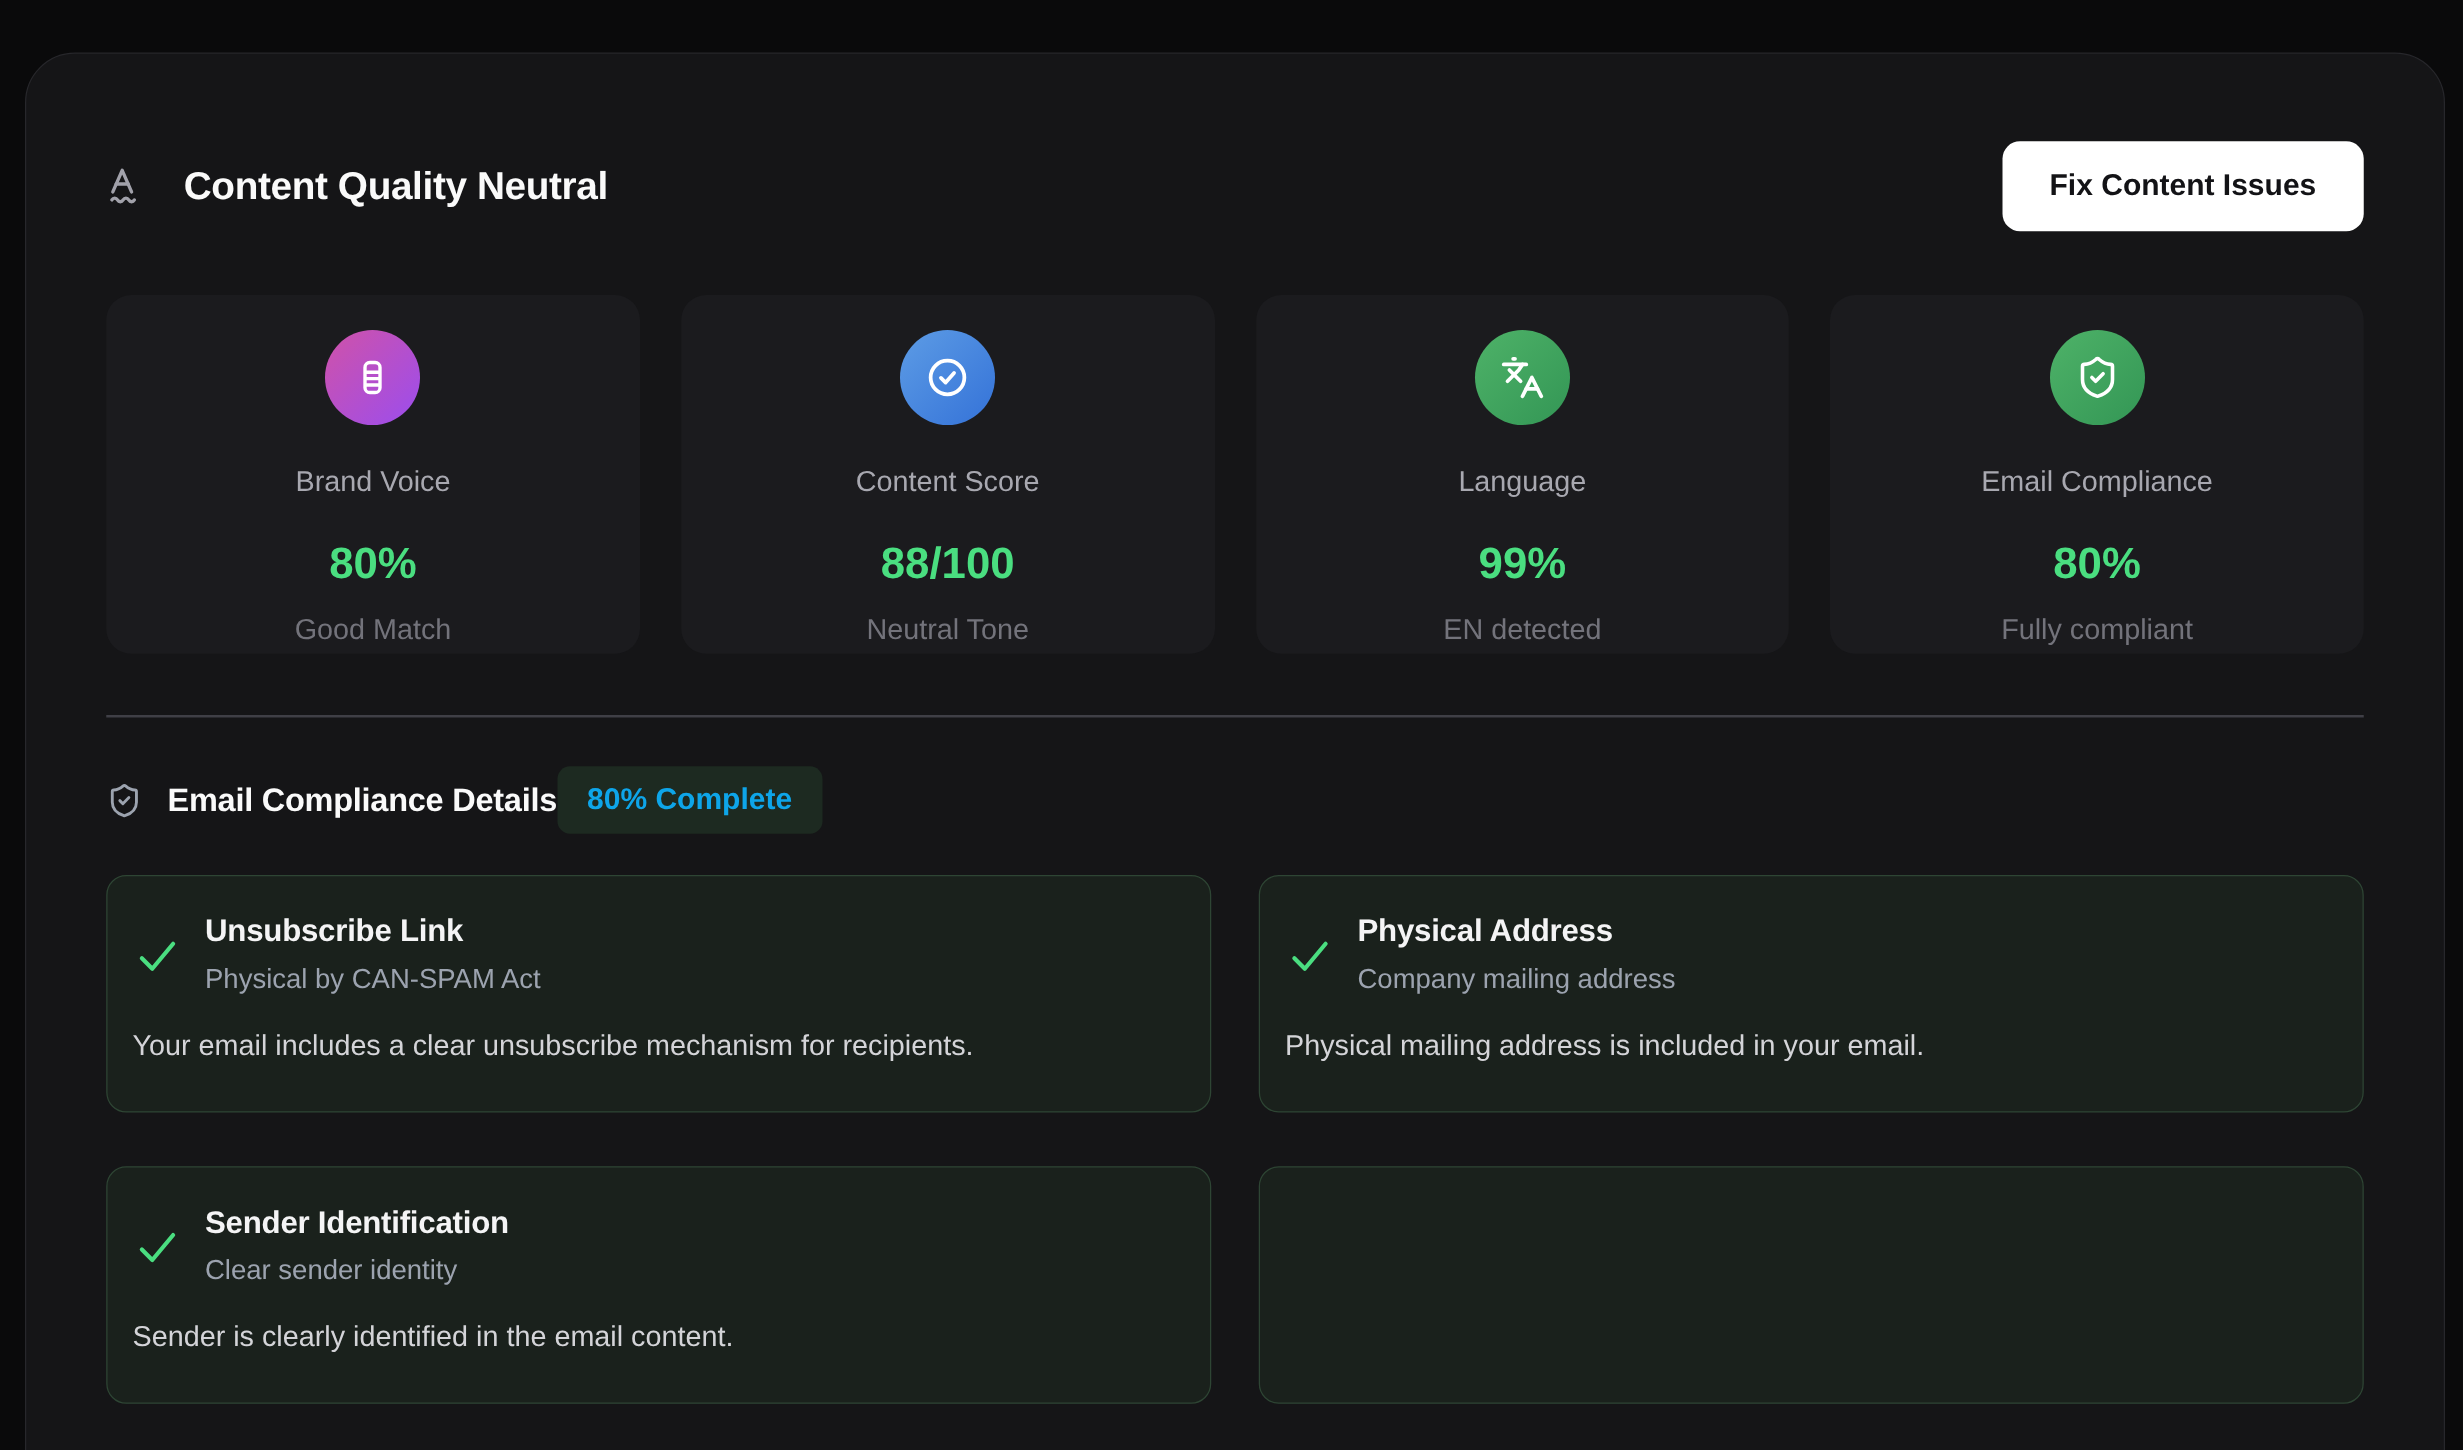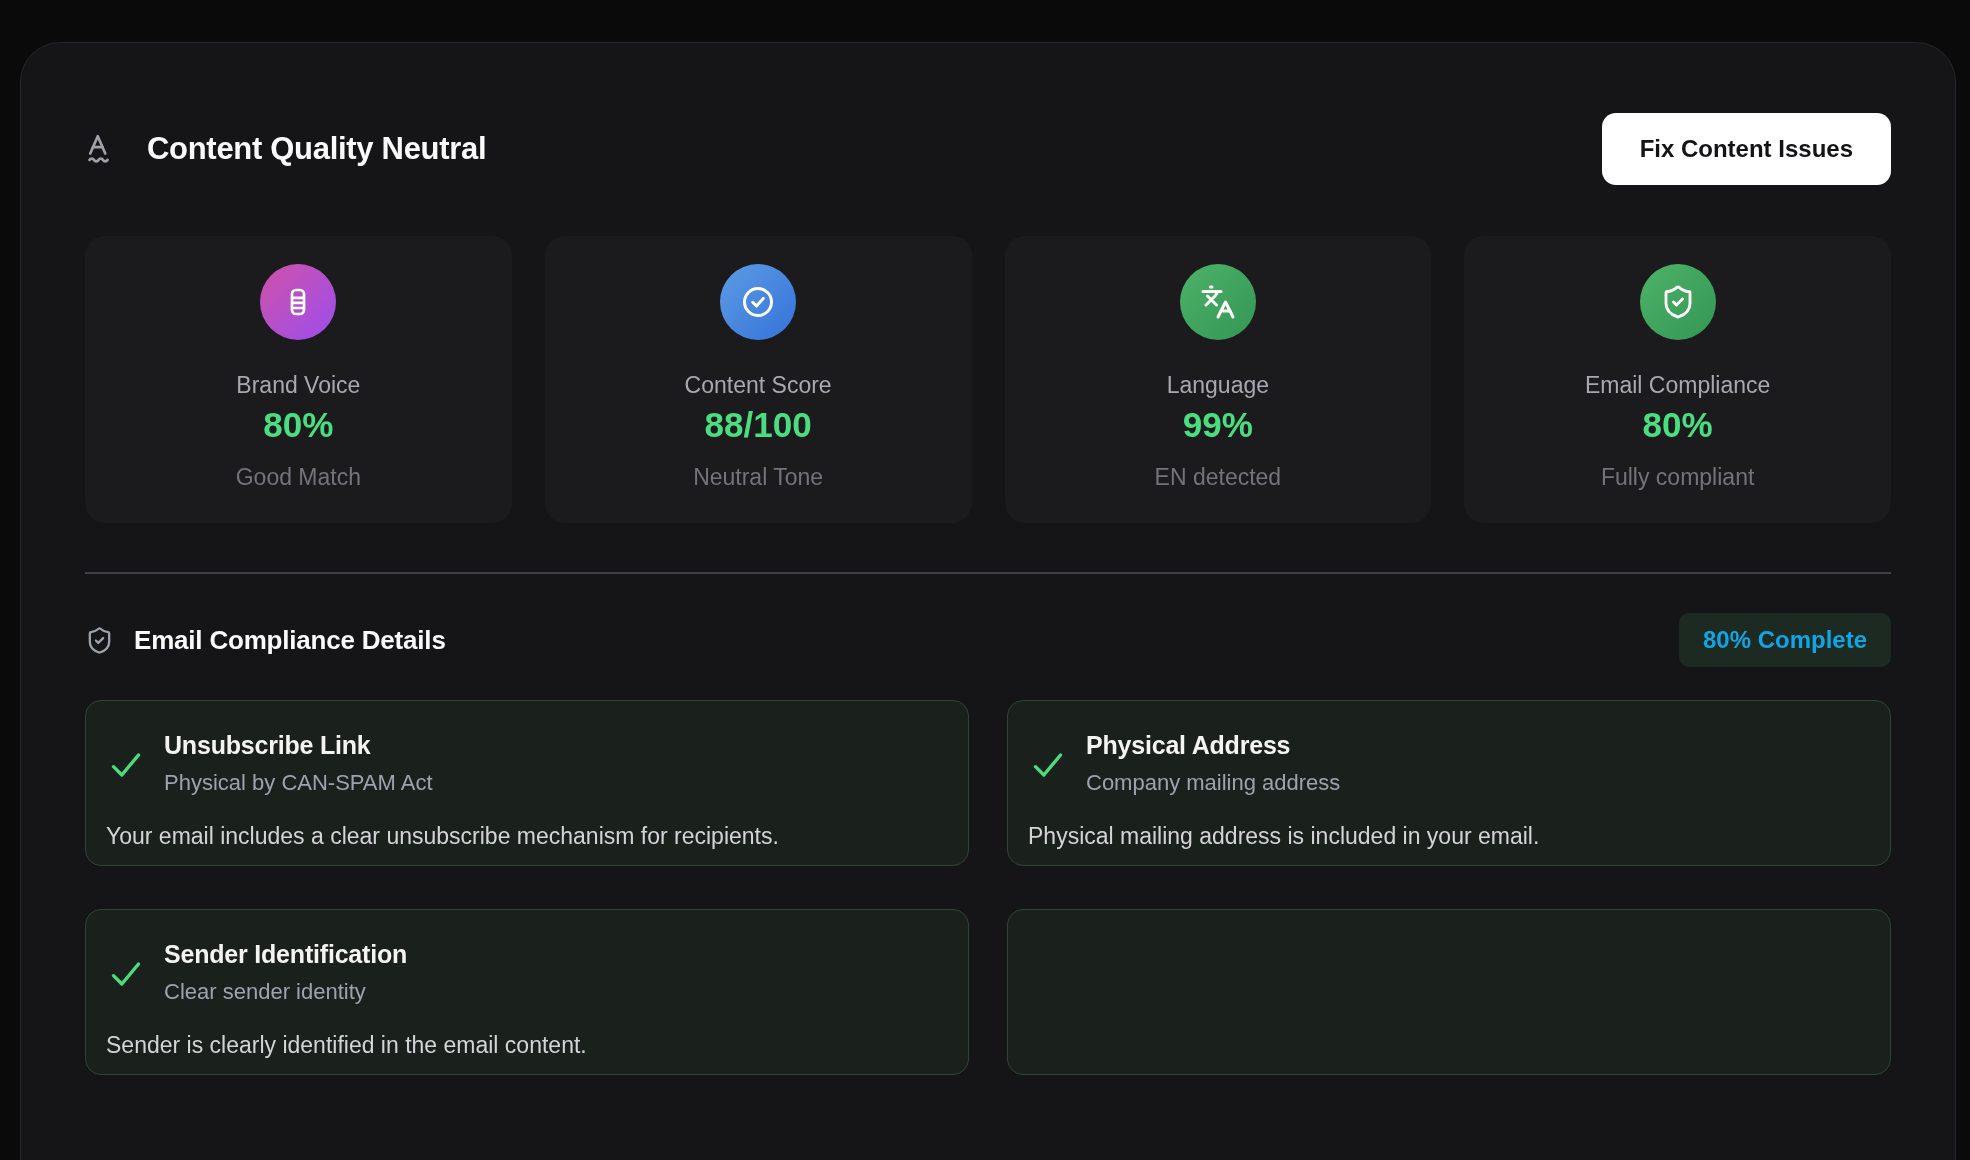--- a/index.html
+++ b/index.html
@@ -21,38 +21,38 @@
   
   .stats { display:grid; grid-template-columns:repeat(4,1fr); gap:33px; margin-top:51px; }
   .stat-card { background:#1b1b1e; border-radius:20px; height:287px;
                display:flex; flex-direction:column; align-items:center; padding-top:28px; }
   .stat-ico { width:76px; height:76px; border-radius:50%; display:flex;
               align-items:center; justify-content:center; margin-bottom:32px; }
   .stat-ico svg { width:36px; height:36px; color:#ffffff; }
   .grad-pink  { background:linear-gradient(135deg,#d052a8,#9b4dee); }
   .grad-blue  { background:linear-gradient(135deg,#5d9ce5,#3472d8); }
   .grad-green { background:linear-gradient(135deg,#4eb268,#339655); }
-  .stat-label   { color:#a8a8b0; font-size:23px; margin-bottom:6px; }
+  .stat-label   { color:#a8a8b0; font-size:23px; margin-bottom:32px; }
   .stat-value   { color:#4ade80; font-size:35px; font-weight:700; margin-bottom:19px; }
   .stat-caption { color:#73737b; font-size:23px; }
 
   
   .divider { border:none; border-top:2px solid #3f3f46; margin-top:49px; }
 
   
-  .section-head { display:flex; align-items:center; justify-content:space-between; margin-top:39px; }
+  .section-head { display:flex; align-items:center; margin-top:39px; }
   .section-left { display:flex; align-items:center; gap:20px; }
   .section-icon { width:29px; height:29px; color:#9ca3af; display:flex; }
   .section-title { color:#fafafa; font-size:26px; font-weight:700; letter-spacing:-0.2px; }
   .badge { background:#1d2a21; color:#0ea5e9; font-size:24px; font-weight:700;
            padding:13px 24px; border-radius:10px; }
 
   .comp-grid { display:grid; grid-template-columns:1fr 1fr; column-gap:38px; row-gap:43px; margin-top:33px; }
   .comp-card { background:#1a211c; border:1px solid #2e4534; border-radius:16px;
-               height:166px; padding:30px 28px 0 20px; }
+               height:190px; padding:30px 28px 0 20px; }
   .comp-head { display:flex; align-items:flex-start; gap:18px; }
   .comp-check { width:40px; height:40px; color:#4ade80; flex:none; margin-top:14px; }
   .comp-check svg { width:40px; height:40px; }
   .comp-title { color:#f4f4f5; font-size:25px; font-weight:700; letter-spacing:-0.2px; }
   .comp-sub   { color:#9ca3af; font-size:22px; margin-top:10px; }
   .comp-desc  { color:#d4d4d8; font-size:23px; margin-top:27px; }
 </style>
 </head>
 <body>
 

